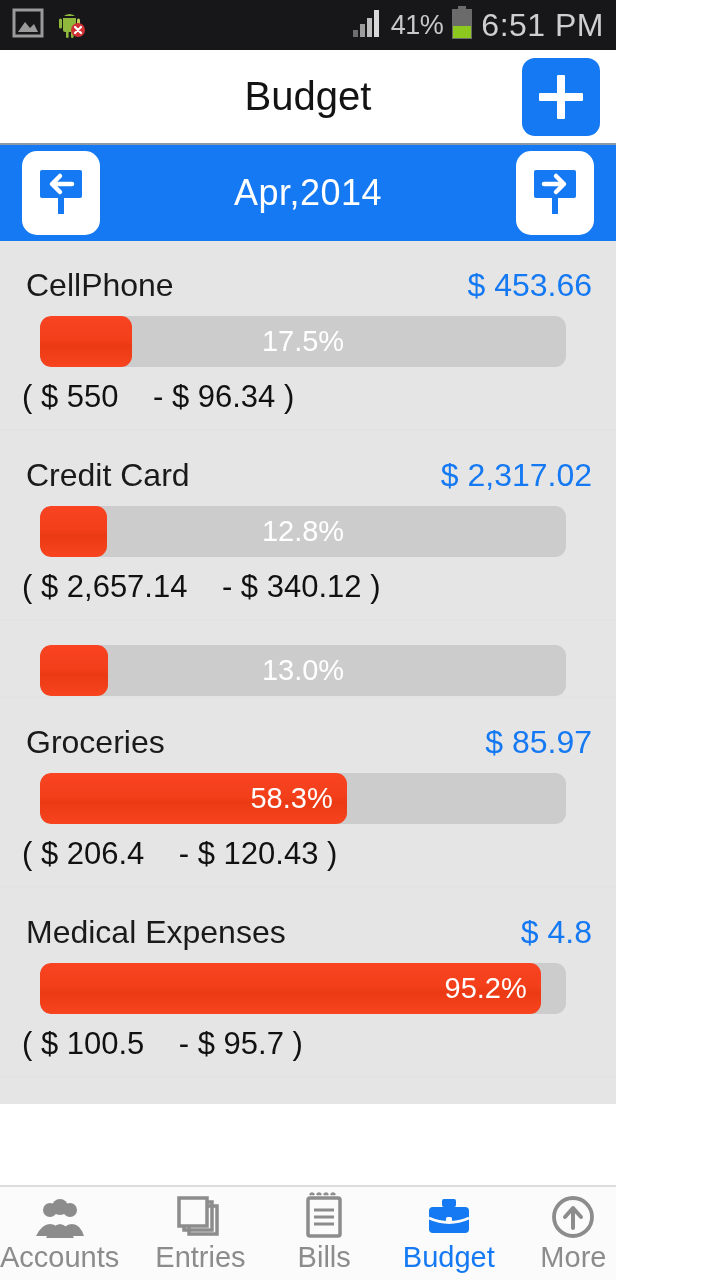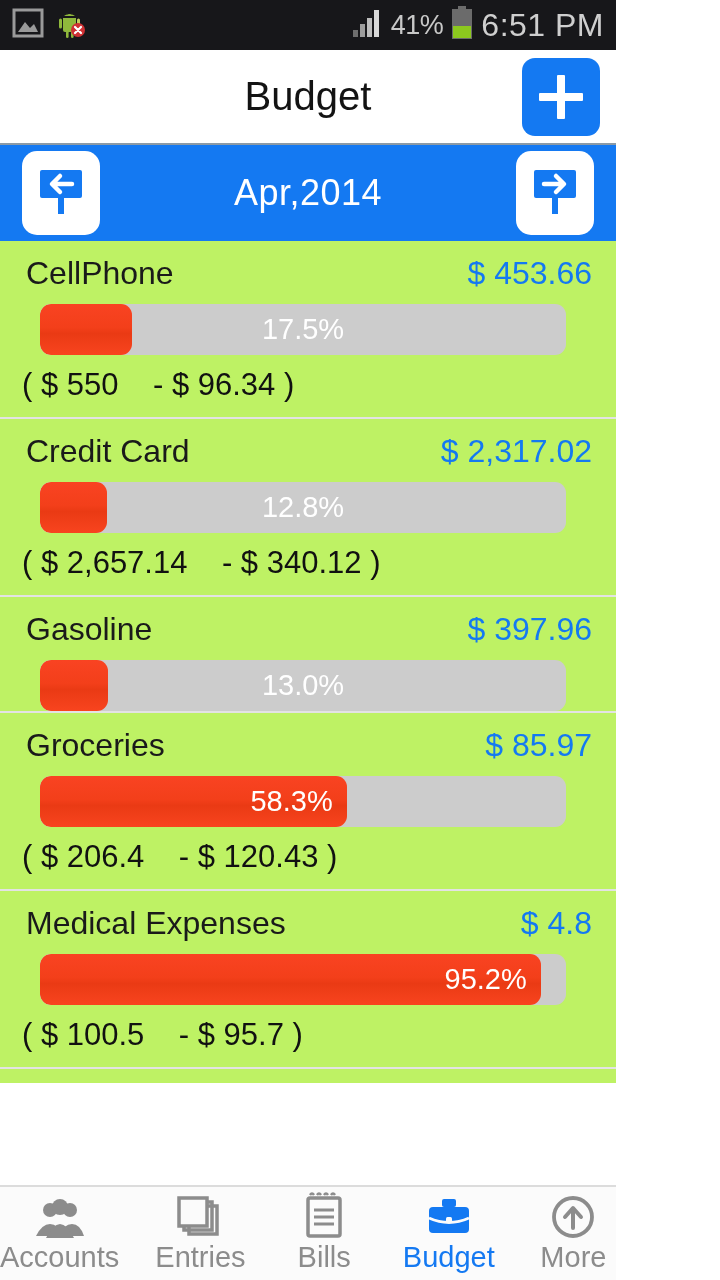--- a/index.html
+++ b/index.html
@@ -42,21 +42,21 @@
     justify-content: space-between; padding: 0 22px; flex: 0 0 96px;
   }
   .navbtn {
     width: 78px; height: 84px; background: #ffffff; border-radius: 15px;
     display: flex; align-items: center; justify-content: center;
   }
   .month-label { color: #ffffff; font-size: 36px; letter-spacing: 0.5px; }
 
   
   .list { flex: 1 1 auto; background: #ffffff; overflow: hidden; }
-  .budget-row { border-bottom: 2px solid #e3e3e3; padding: 0 0 0 0; background: #bef264; }
+  .budget-row { border-bottom: 2px solid #e3e3e3; padding: 12px 0 0 0; background: #e5e5e5; }
   .row-head {
     display: flex; align-items: baseline; justify-content: space-between;
     padding: 14px 24px 0 26px;
   }
   .cat-name { font-size: 32px; color: #1a1a1a; }
   .cat-amt { font-size: 32px; color: #1479f2; }
   .bar-wrap { padding: 12px 50px 0 40px; }
   .bar-track {
     position: relative; height: 51px; background: #cccccc; border-radius: 11px;
     display: flex; align-items: center; overflow: hidden;
@@ -191,24 +191,20 @@
         </div>
         <div class="bar-wrap">
           <div class="bar-track">
             <div class="bar-fill" style="width:12.8%"></div>
             <span class="bar-pct" style="left:50%;transform:translateX(-50%);">12.8%</span>
           </div>
         </div>
         <div class="row-sub">( $ 2,657.14    - $ 340.12 )</div>
       </div>
       <div class="budget-row">
-        <div class="row-head">
-          <span class="cat-name">Gasoline</span>
-          <span class="cat-amt">$ 397.96</span>
-        </div>
         <div class="bar-wrap">
           <div class="bar-track">
             <div class="bar-fill" style="width:13%"></div>
             <span class="bar-pct" style="left:50%;transform:translateX(-50%);">13.0%</span>
           </div>
         </div>
       </div>
       <div class="budget-row">
         <div class="row-head">
           <span class="cat-name">Groceries</span>

